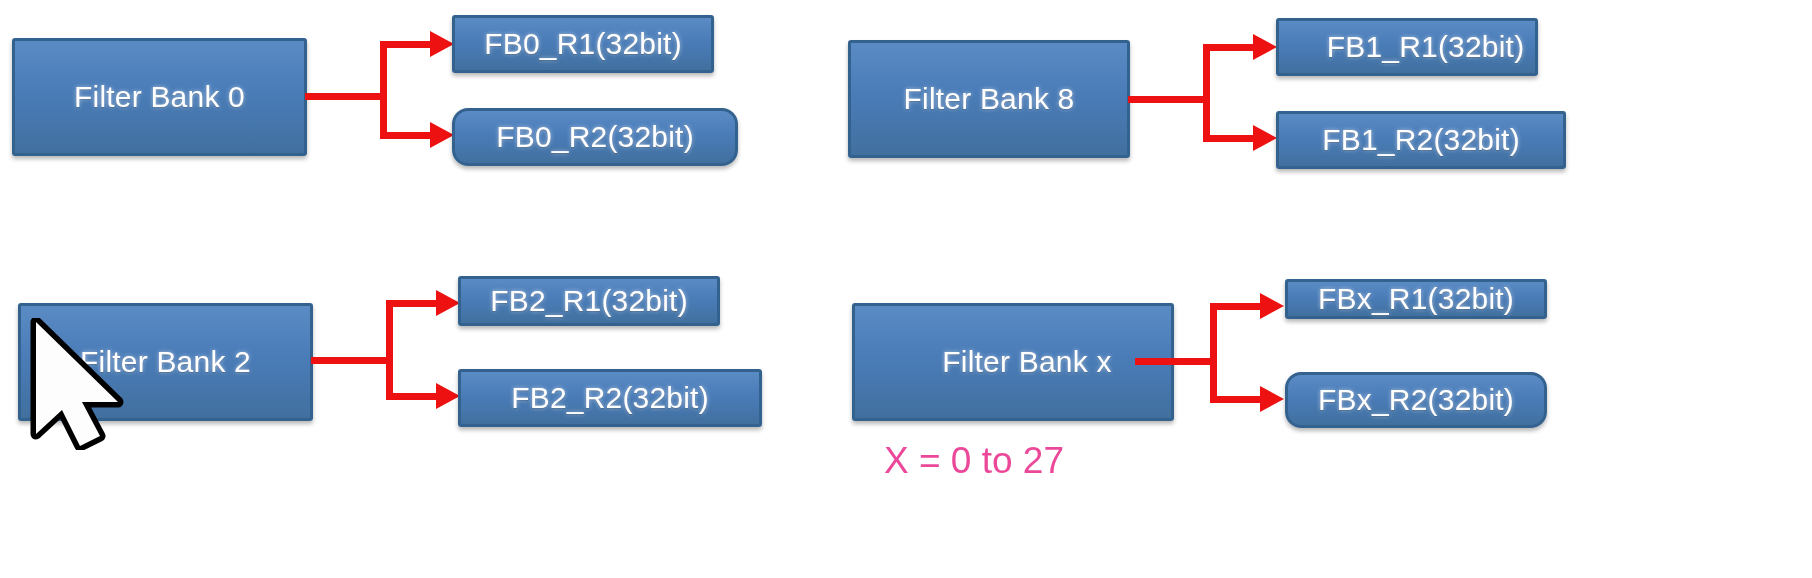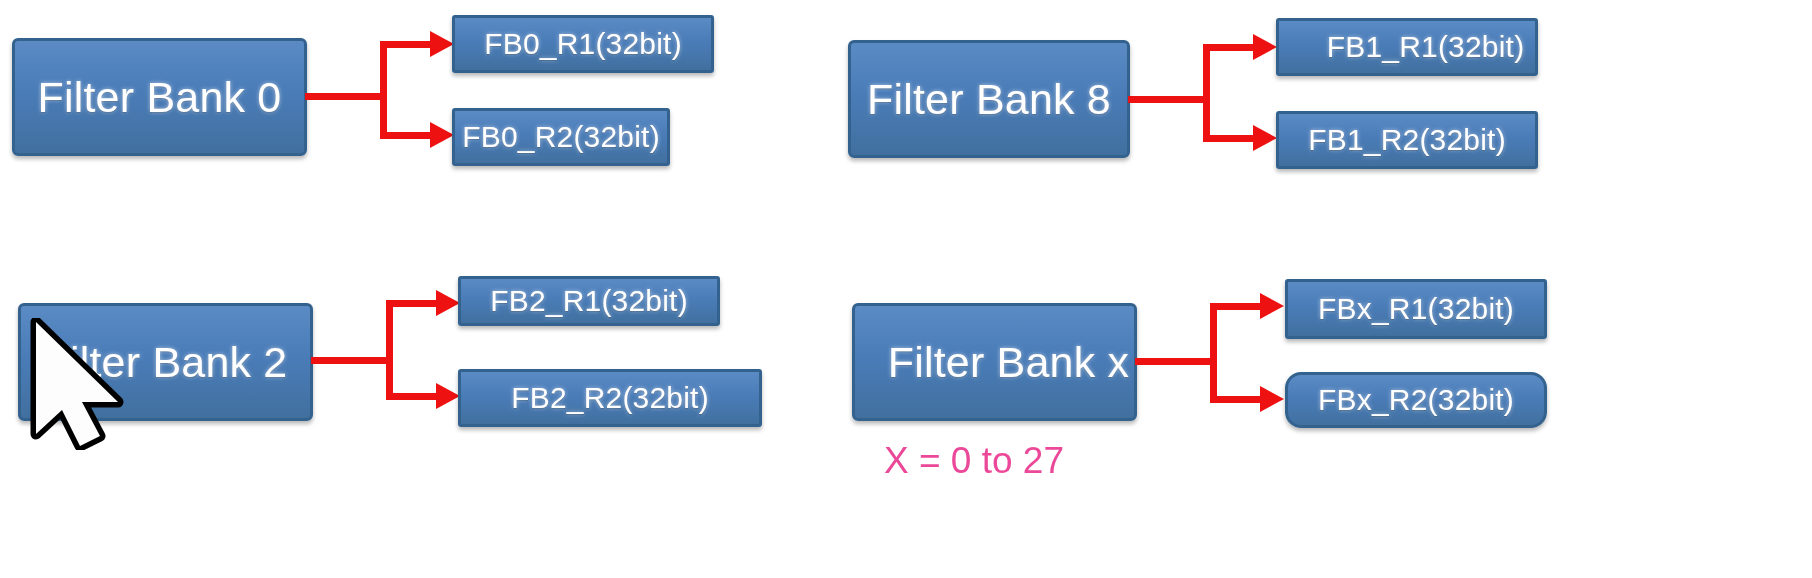--- a/index.html
+++ b/index.html
@@ -23,21 +23,21 @@
     color:#ffffff;
     display:flex;
     align-items:center;
     justify-content:center;
     text-align:right;
     box-shadow:0 3px 4px rgba(0,0,0,.28);
     text-shadow:0 0 4px rgba(255,255,255,.55), 0 1px 1px rgba(0,0,0,.25);
     white-space:nowrap;
     letter-spacing:.2px;
   }
-  .bank-box{ font-size:43px;border-radius:6px; }
+  .bank-box{ font-size:30px; }
   .reg-box{ font-size:30px; }
 
   
   .wire{position:absolute;background:#ee1111;}
   .wire-h{height:7px;}
   .wire-v{width:7px;}
   .arrow-head{
     position:absolute;
     width:0;height:0;
     border-top:13px solid transparent;
@@ -69,62 +69,62 @@
 
     <div class="wire wire-v" style="left:380px;top:41px;height:98px;"></div>
 
     <div class="wire wire-h" style="left:380px;top:41px;width:56px;"></div>
     <div class="arrow-head" style="left:430px;top:31px;"></div>
 
     <div class="wire wire-h" style="left:380px;top:132px;width:56px;"></div>
     <div class="arrow-head" style="left:430px;top:122px;"></div>
 
     <div class="reg-box" style="left:452px;top:15px;width:262px;height:58px;">FB0_R1(32bit)</div>
-    <div class="reg-box" style="left:452px;top:108px;width:218px;height:58px;">FB0_R2(32bit)</div>
+    <div class="reg-box" style="left:452px;top:108px;width:286px;height:58px;border-radius:16px;">FB0_R2(32bit)</div>
   </div>
 
   <div>
     <div class="bank-box" style="left:848px;top:40px;width:282px;height:118px;">Filter Bank 8</div>
 
     <div class="wire wire-h" style="left:1128px;top:96px;width:82px;"></div>
     <div class="wire wire-v" style="left:1203px;top:44px;height:98px;"></div>
     <div class="wire wire-h" style="left:1203px;top:44px;width:56px;"></div>
     <div class="arrow-head" style="left:1253px;top:34px;"></div>
     <div class="wire wire-h" style="left:1203px;top:135px;width:56px;"></div>
     <div class="arrow-head" style="left:1253px;top:125px;"></div>
 
     <div class="reg-box" style="left:1276px;top:18px;width:262px;height:58px;padding-left:37px;">FB1_R1(32bit)</div>
-    <div class="reg-box" style="left:1276px;top:111px;width:262px;height:58px;">FB1_R2(32bit)</div>
+    <div class="reg-box" style="left:1276px;top:111px;width:290px;height:58px;">FB1_R2(32bit)</div>
   </div>
 
   <div>
     <div class="bank-box" style="left:18px;top:303px;width:295px;height:118px;">Filter Bank 2</div>
 
     <div class="wire wire-h" style="left:311px;top:357px;width:82px;"></div>
     <div class="wire wire-v" style="left:386px;top:300px;height:100px;"></div>
     <div class="wire wire-h" style="left:386px;top:300px;width:56px;"></div>
     <div class="arrow-head" style="left:436px;top:290px;"></div>
     <div class="wire wire-h" style="left:386px;top:393px;width:56px;"></div>
     <div class="arrow-head" style="left:436px;top:383px;"></div>
 
     <div class="reg-box" style="left:458px;top:276px;width:262px;height:50px;">FB2_R1(32bit)</div>
     <div class="reg-box" style="left:458px;top:369px;width:304px;height:58px;">FB2_R2(32bit)</div>
   </div>
 
   <div>
-    <div class="bank-box" style="left:852px;top:303px;width:285px;height:118px;padding-left:28px;">Filter Bank x</div>
+    <div class="bank-box" style="left:852px;top:303px;width:322px;height:118px;padding-left:28px;">Filter Bank x</div>
 
     <div class="wire wire-h" style="left:1135px;top:358px;width:82px;"></div>
     <div class="wire wire-v" style="left:1210px;top:303px;height:100px;"></div>
     <div class="wire wire-h" style="left:1210px;top:303px;width:56px;"></div>
     <div class="arrow-head" style="left:1260px;top:293px;"></div>
     <div class="wire wire-h" style="left:1210px;top:396px;width:56px;"></div>
     <div class="arrow-head" style="left:1260px;top:386px;"></div>
 
-    <div class="reg-box" style="left:1285px;top:279px;width:262px;height:60px;">FBx_R1(32bit)</div>
+    <div class="reg-box" style="left:1285px;top:279px;width:262px;height:40px;">FBx_R1(32bit)</div>
     <div class="reg-box" style="left:1285px;top:372px;width:262px;height:56px;border-radius:16px;">FBx_R2(32bit)</div>
   </div>
 
   <div class="caption" style="left:884px;top:440px;">X = 0 to 27</div>
 
   <svg class="cursor" style="left:30px;top:318px;" width="100" height="132" viewBox="0 0 100 132">
     <path d="M6 4 L6 116 L32 92 L50 128 L70 118 L52 84 L88 84 Z" fill="#fdfdfd" stroke="#000000" stroke-width="11" stroke-linejoin="round" stroke-linecap="round"></path>
     <path d="M6 4 L6 116 L32 92 L50 128 L70 118 L52 84 L88 84 Z" fill="#fdfdfd"></path>
   </svg>
 

